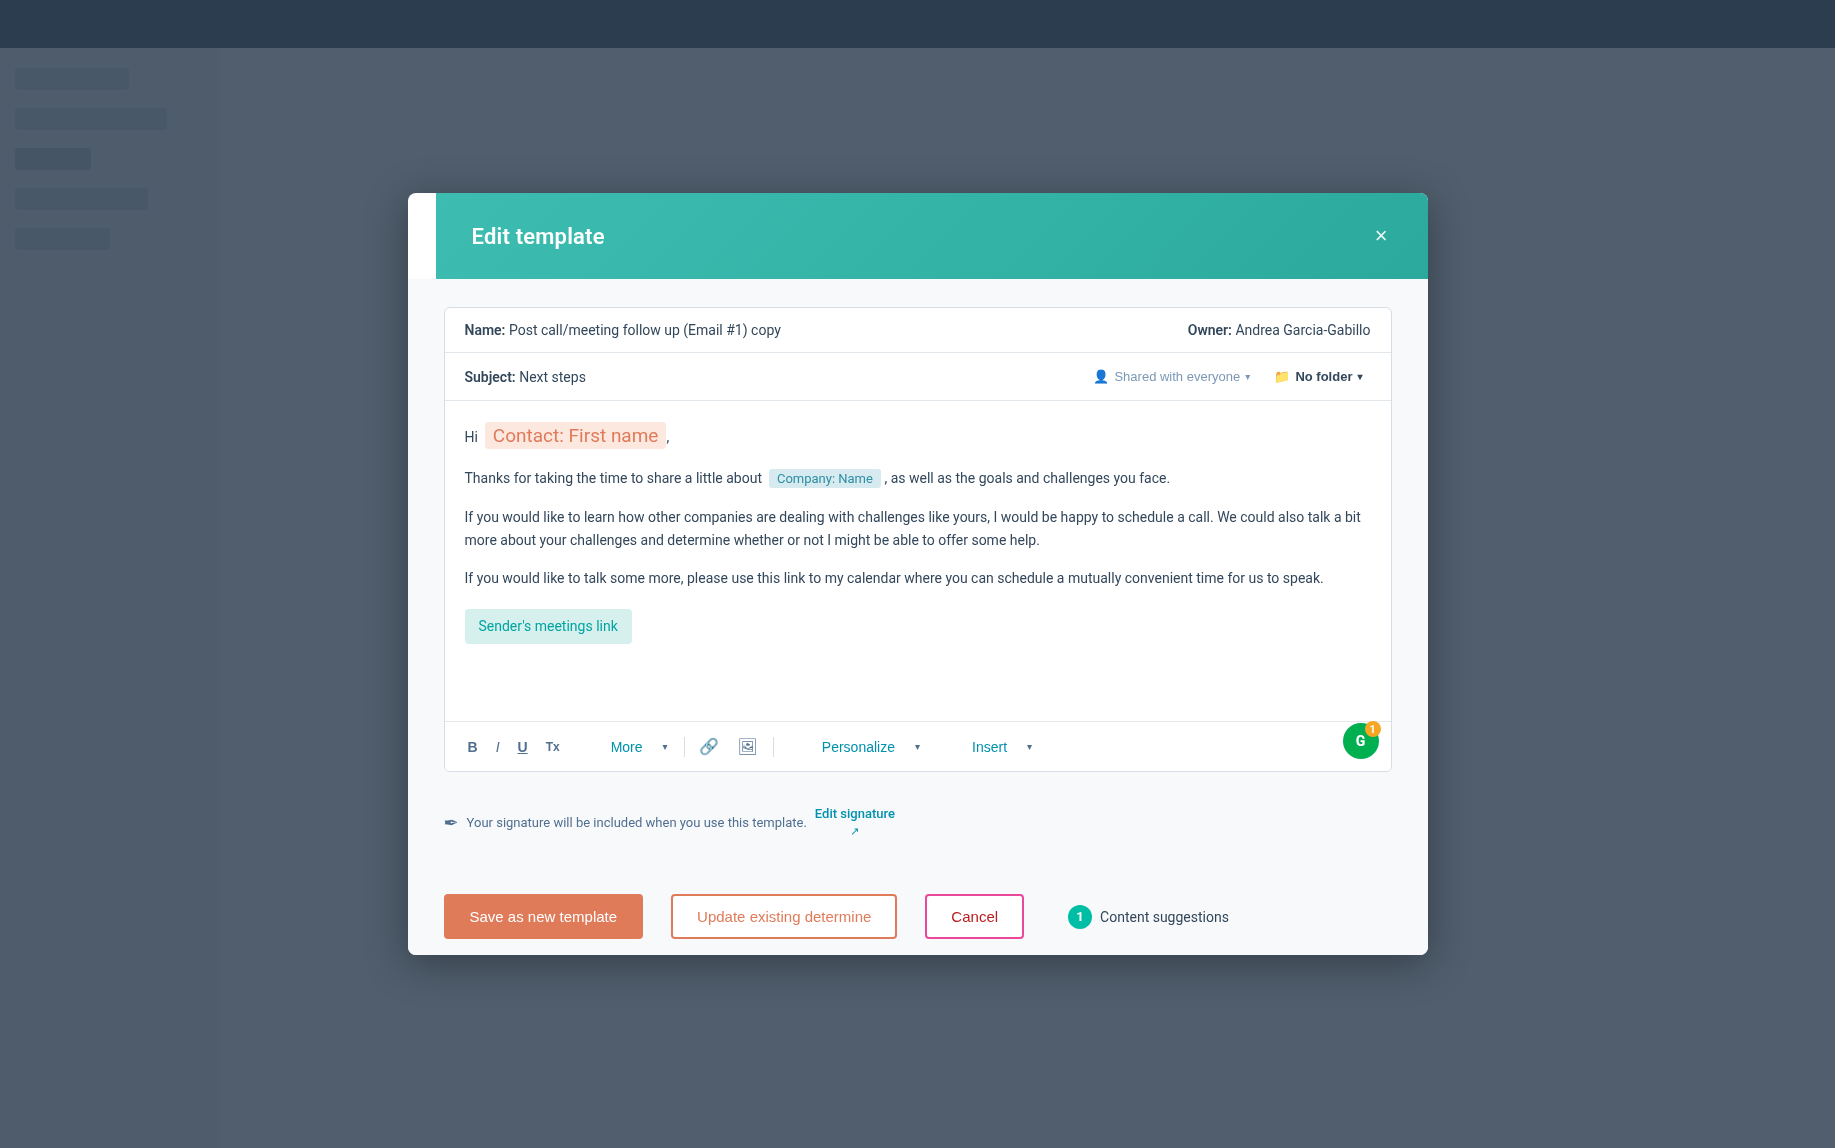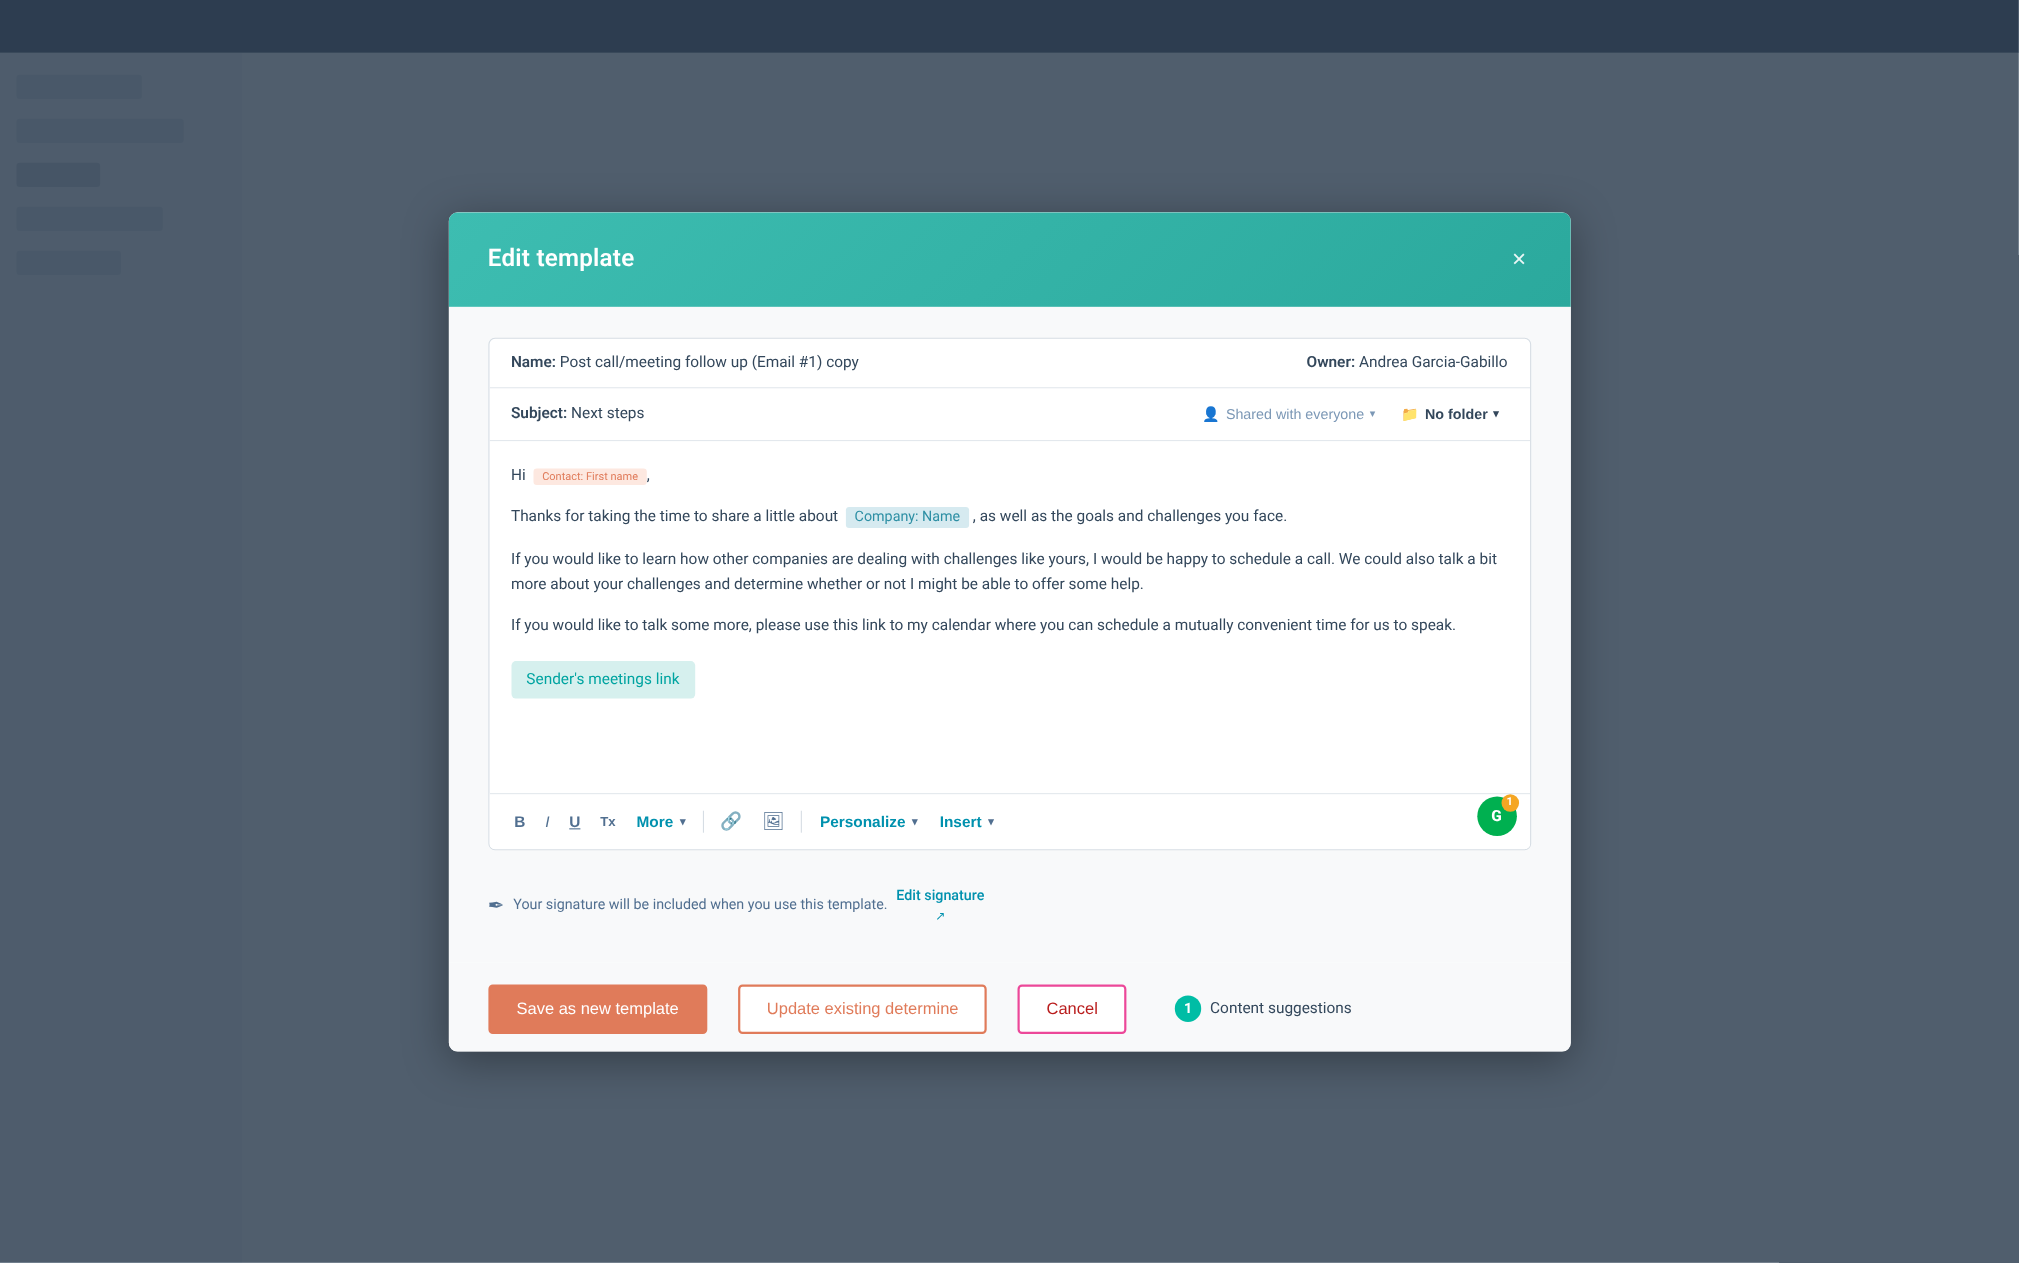--- a/index.html
+++ b/index.html
@@ -93,20 +93,21 @@
       position: relative;
       z-index: 3;
     }
 
     .modal-header {
       background: linear-gradient(135deg, #3dbdb1 0%, #2ba99d 100%);
       padding: 28px 36px;
       display: flex;
       align-items: center;
       justify-content: space-between;
+      margin-left: 28px;
     }
 
     .modal-title {
       color: #ffffff;
       font-size: 22px;
       font-weight: 600;
       letter-spacing: 0.2px;
     }
 
     .modal-close {
@@ -233,21 +234,21 @@
 
     .editor-para {
       margin-bottom: 16px;
     }
 
     .token-red {
       background: #fde8e0;
       color: #e07b5a;
       padding: 2px 8px;
       border-radius: 3px;
-      font-size: 10px;
+      font-size: 19px;
     }
 
     .token-blue {
       background: #d6eaf0;
       color: #2d8fa4;
       padding: 2px 8px;
       border-radius: 3px;
       font-size: 13px;
     }
 
@@ -323,29 +324,30 @@
     .toolbar-separator {
       width: 1px;
       height: 20px;
       background: #d6dde4;
       margin: 0 4px;
     }
 
     .toolbar-dropdown-btn {
       display: flex;
       align-items: center;
-      gap: 6px;
+      gap: 20px;
       background: none;
       border: none;
       cursor: pointer;
       padding: 5px 8px;
       border-radius: 3px;
       font-size: 14px;
       color: #0091ae;
-      font-weight: 700;
+      font-weight: 400;
+      margin-left: 32px;
     }
 
     .toolbar-chevron {
       font-size: 10px;
       color: #516f90;
     }
 
     .toolbar-icon-btn {
       background: none;
       border: none;

